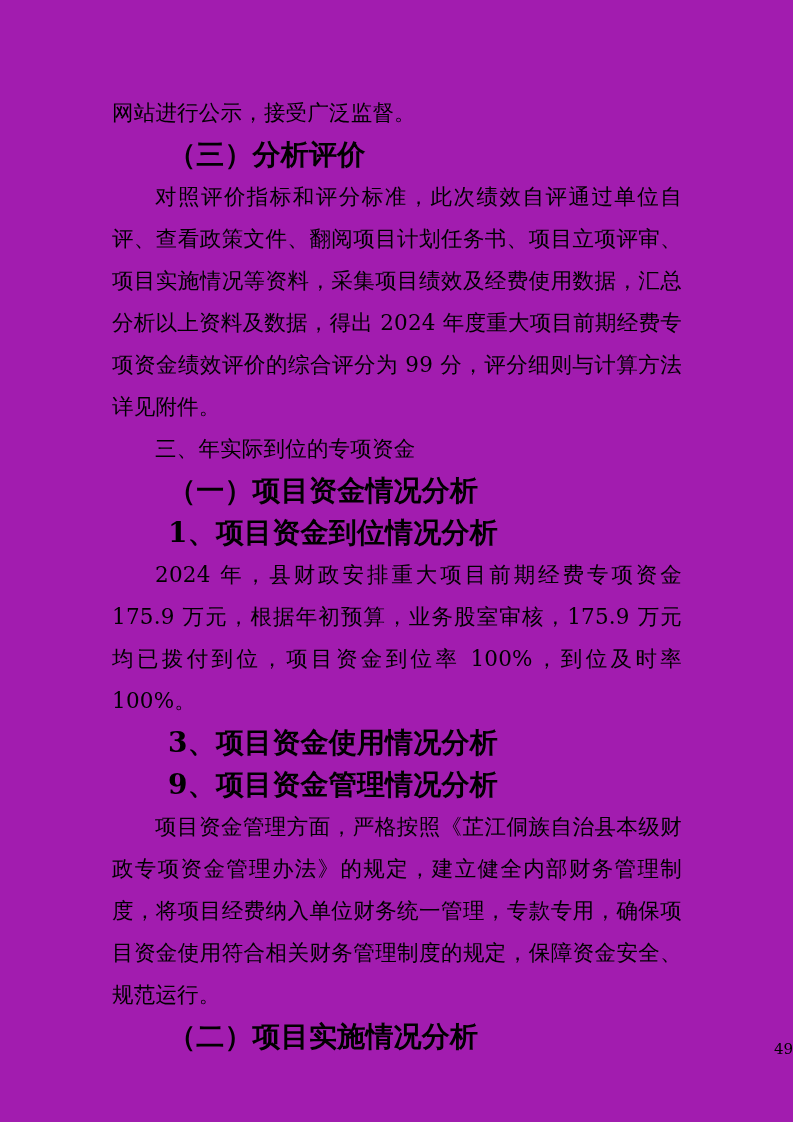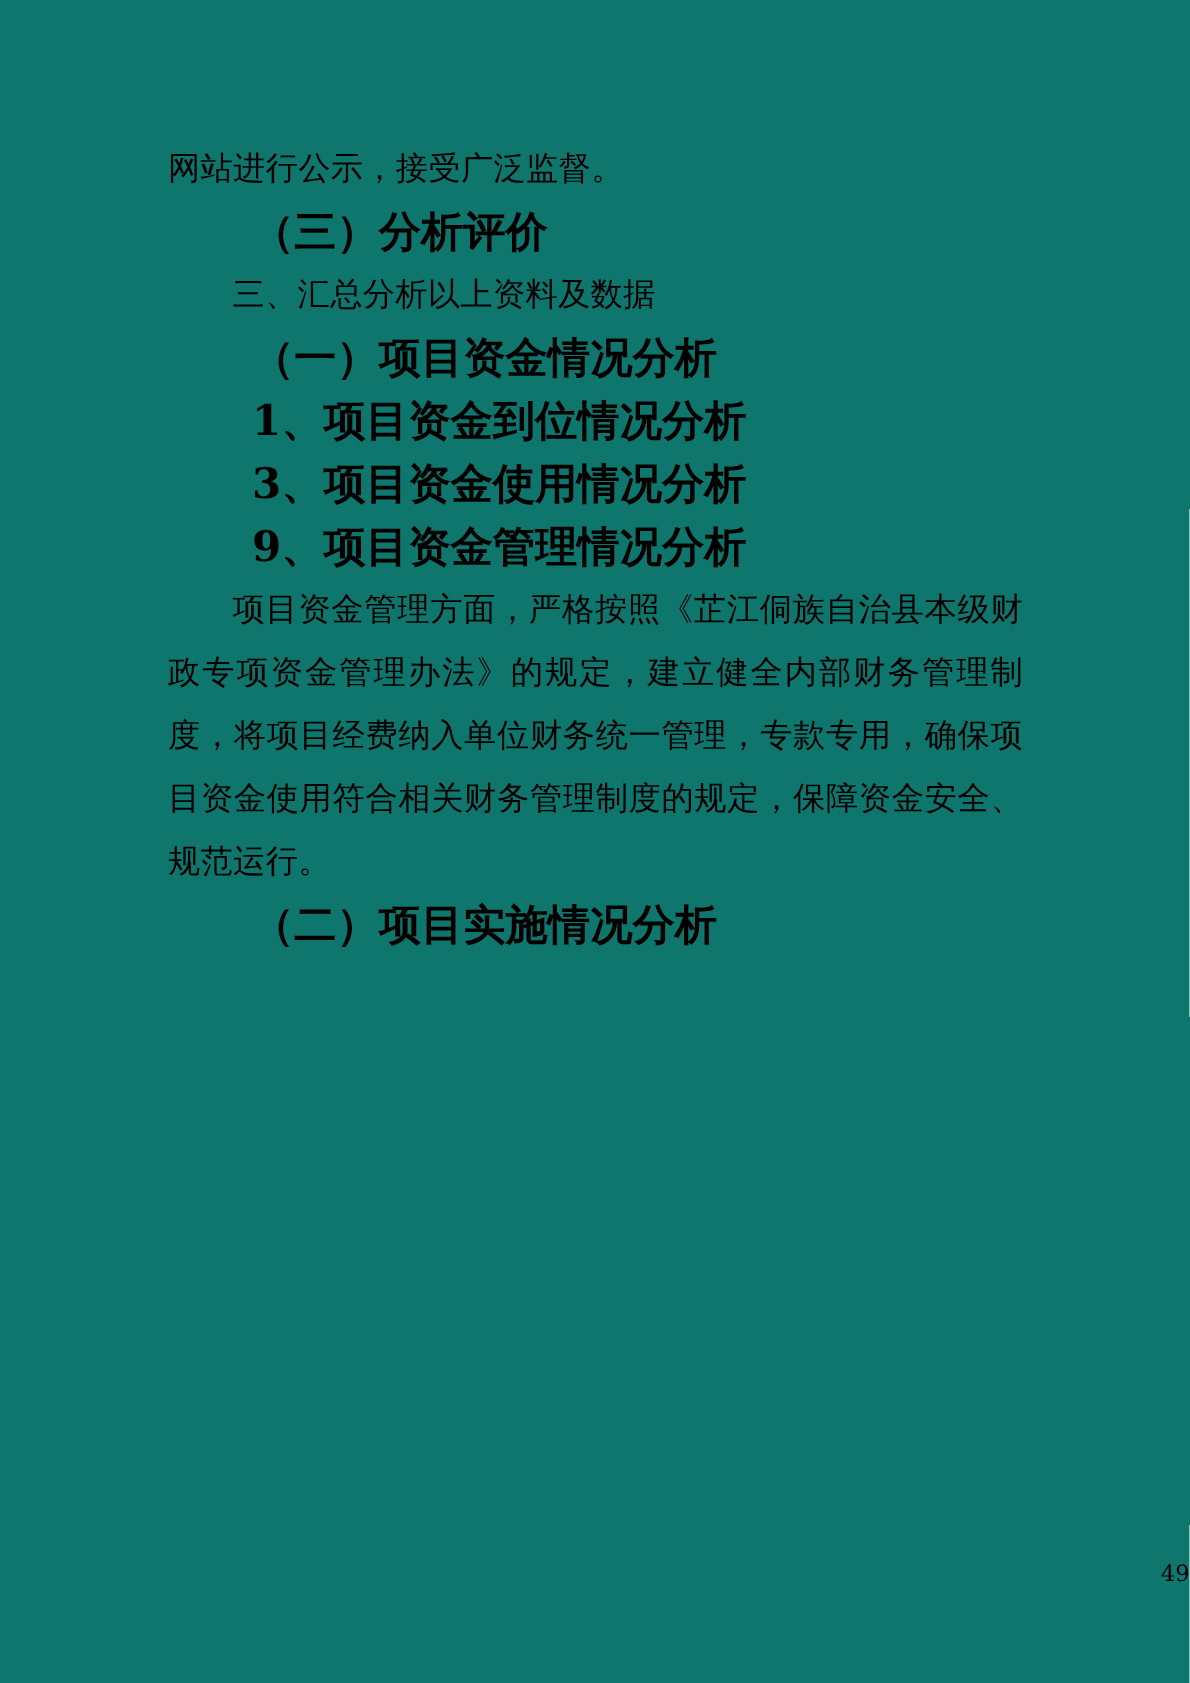--- a/index.html
+++ b/index.html
@@ -4,21 +4,21 @@
 <style>
   html, body {
     margin: 0;
     padding: 0;
     background: #ffffff;
   }
   .page {
     position: relative;
     width: 793px;
     height: 1122px;
-    background: #0f766e;
+    background: #a21caf;
     margin: 0 auto;
     overflow: hidden;
     font-family: "DejaVu Serif", serif;
     color: #000000;
   }
   .content {
     position: absolute;
     left: 112px;
     top: 92px;
     width: 570px;
@@ -62,23 +62,25 @@
   }
 </style>
 </head>
 <body>
 
 <div class="page">
 
   <div class="content">
     <p class="para">网站进行公示，接受广泛监督。</p>
     <p class="heading">（三）分析评价</p>
-    <p class="heading-plain">三、汇总分析以上资料及数据</p>
+    <p class="para indent">对照评价指标和评分标准，此次绩效自评通过单位自评、查看政策文件、翻阅项目计划任务书、项目立项评审、项目实施情况等资料，采集项目绩效及经费使用数据，汇总分析以上资料及数据，得出 2024 年度重大项目前期经费专项资金绩效评价的综合评分为 99 分，评分细则与计算方法详见附件。</p>
+    <p class="heading-plain">三、年实际到位的专项资金</p>
     <p class="heading">（一）项目资金情况分析</p>
     <p class="heading">1、项目资金到位情况分析</p>
+    <p class="para indent">2024 年，县财政安排重大项目前期经费专项资金 175.9 万元，根据年初预算，业务股室审核，175.9 万元均已拨付到位，项目资金到位率 100%，到位及时率 100%。</p>
     <p class="heading">3、项目资金使用情况分析</p>
     <p class="heading">9、项目资金管理情况分析</p>
     <p class="para indent">项目资金管理方面，严格按照《芷江侗族自治县本级财政专项资金管理办法》的规定，建立健全内部财务管理制度，将项目经费纳入单位财务统一管理，专款专用，确保项目资金使用符合相关财务管理制度的规定，保障资金安全、规范运行。</p>
     <p class="heading">（二）项目实施情况分析</p>
   </div>
 
   <div class="page-number">49</div>
 
 </div>
 

